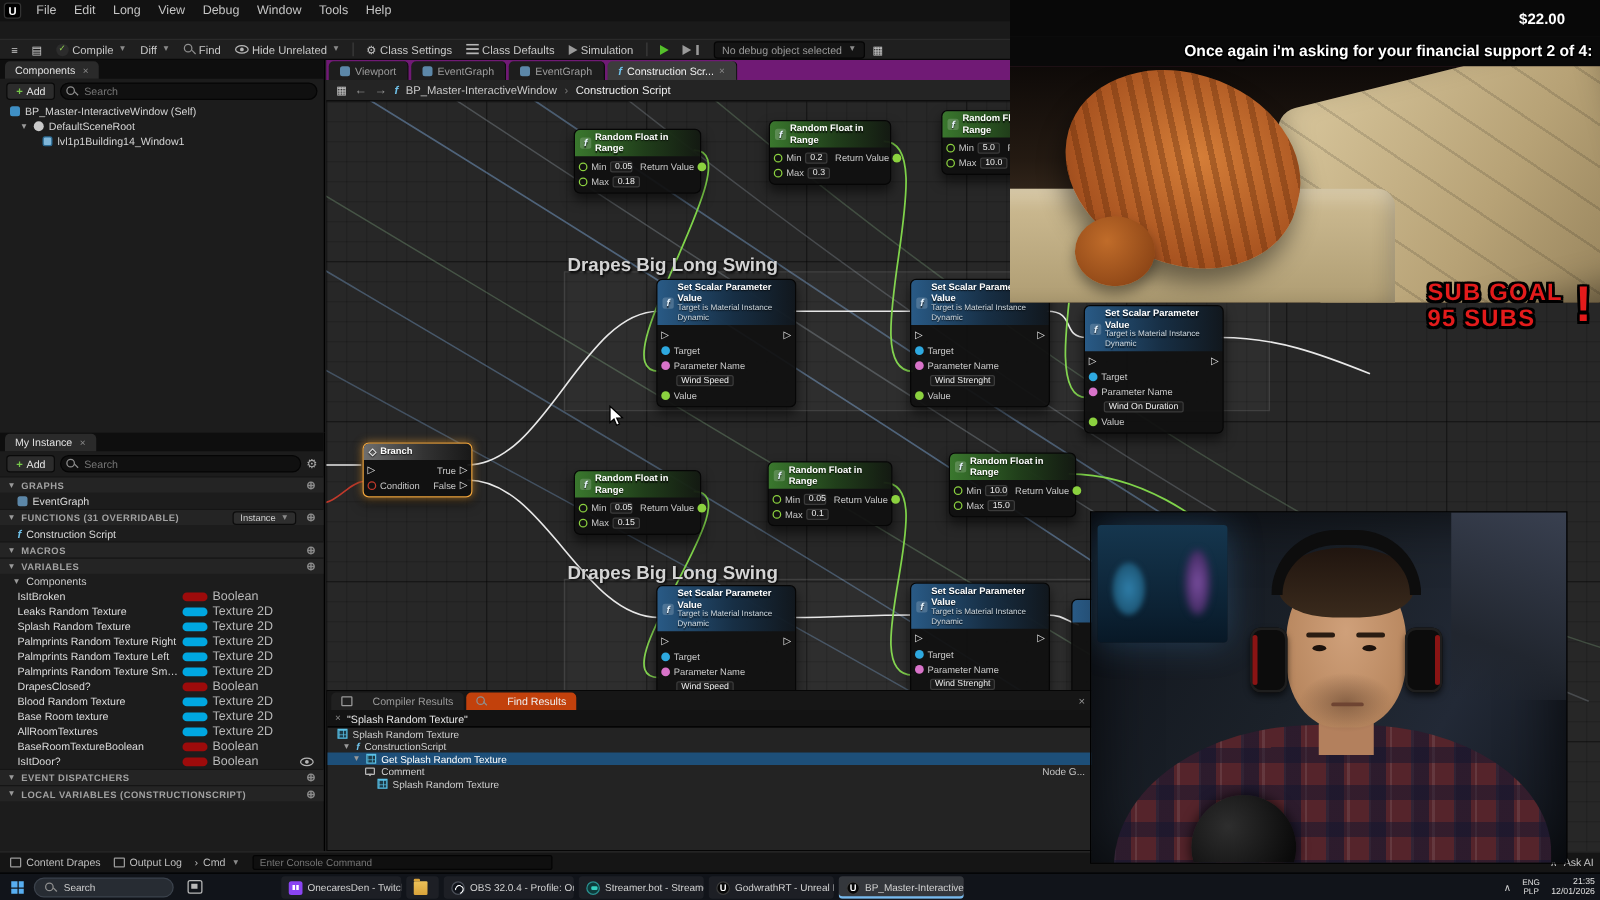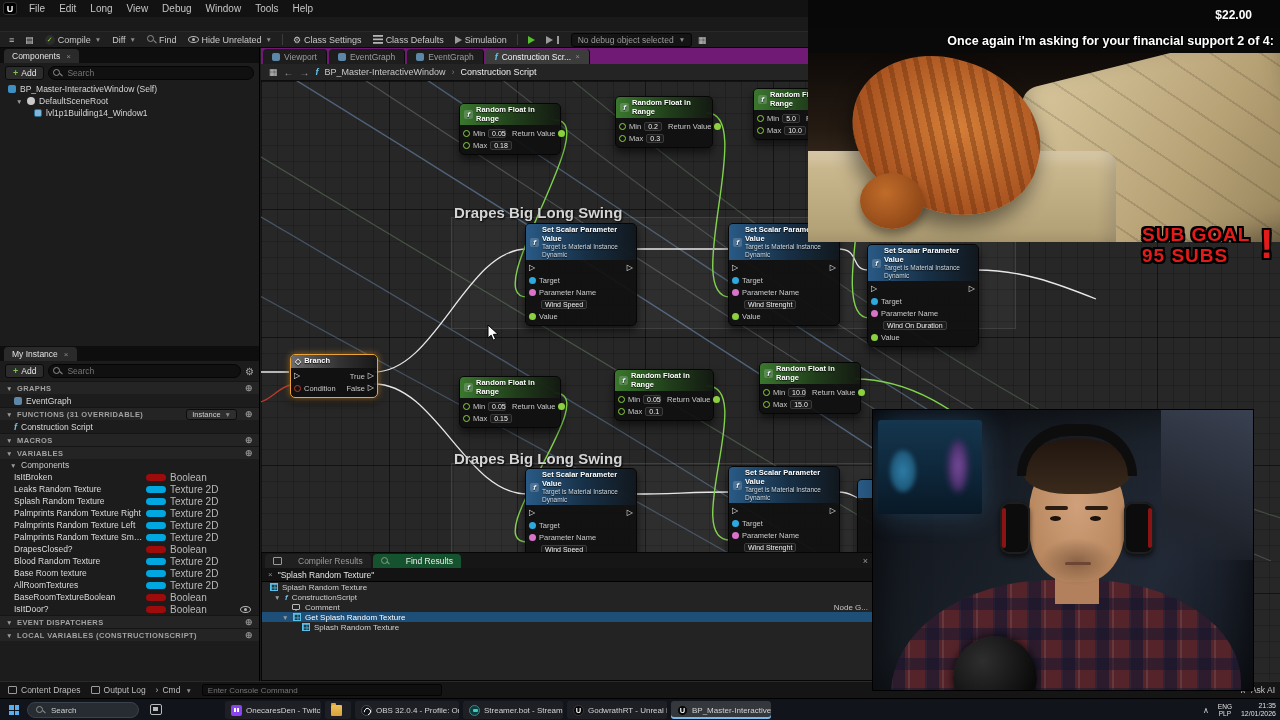--- a/index.html
+++ b/index.html
@@ -89,21 +89,21 @@
 .po-red{border:1.5px solid #c0392b}
 .pf-blue{background:#2ea9e0}
 .pf-pink{background:#d873c9}
 .exec{color:#e6e6e6;font-size:8px;line-height:8px;flex:none}
 .nval{background:#1b1b1b;border:1px solid #3b3b3b;border-radius:2px;padding:0 3px;height:9px;line-height:8px;color:#efefef;font-size:7px;min-width:18px;text-align:center;white-space:nowrap}
 
 
 #findpanel{position:absolute;left:261px;top:552px;width:614px;height:129px;background:#232323;border:1px solid #060606;z-index:5;font-size:8.5px}
 .fptabs{height:15px;background:#161616;display:flex;align-items:flex-end;padding-left:3px}
 .fptab{height:14px;display:flex;align-items:center;gap:16px;padding:0 8px;border-radius:4px 4px 0 0;color:#9a9a9a;background:#202020;margin-right:2px}
-.fptab.active{background:#14532d;color:#eee}
+.fptab.active{background:#c2410c;color:#eee}
 .fpx{margin-left:auto;margin-right:6px;color:#999;font-size:9px;align-self:center}
 .fpsearch{height:14px;background:#131313;border-bottom:1px solid #000;display:flex;align-items:center;gap:5px;padding:0 6px;color:#e4e4e4}
 .frow{display:flex;align-items:center;gap:4px;height:10px;color:#cfcfcf;padding-right:6px;font-size:8px}
 .frow.selrow{background:#1d4f79;color:#fff}
 .rlabel{margin-left:auto;color:#c5c5c5}
 .i-grid{width:8px;height:8px;flex:none;border:1px solid #59c1e8;background:linear-gradient(rgba(89,193,232,.8) 1px,transparent 1px),linear-gradient(90deg,rgba(89,193,232,.8) 1px,transparent 1px),#1d3a46;background-size:3.5px 3.5px}
 .i-fn{color:#6fc1e8;font-style:italic;font-weight:bold;font-size:8px;flex:none}
 .i-chat{position:relative;width:8px;height:6px;border:1px solid #b9b9b9;border-radius:1px;flex:none;margin-right:1px}
 .i-chat::after{content:"";position:absolute;left:1px;bottom:-3.5px;border:2px solid transparent;border-top-color:#b9b9b9}
 
@@ -796,29 +796,29 @@
     </div>
     <div class="frow" style="padding-left:8px">
       <span class="i-grid"></span>
       <span>Splash Random Texture</span>
     </div>
     <div class="frow" style="padding-left:12px">
       <span class="exp">▼</span>
       <span class="i-fn">f</span>
       <span>ConstructionScript</span>
     </div>
+    <div class="frow selrow" style="padding-left:20px">
+      <span class="exp">▼</span>
+      <span class="i-grid"></span>
+      <span>Get Splash Random Texture</span>
+    </div>
     <div class="frow" style="padding-left:30px">
       <span class="i-chat"></span>
       <span>Comment</span>
       <span class="rlabel">Node G...</span>
-    </div>
-    <div class="frow selrow" style="padding-left:20px">
-      <span class="exp">▼</span>
-      <span class="i-grid"></span>
-      <span>Get Splash Random Texture</span>
     </div>
     <div class="frow" style="padding-left:40px">
       <span class="i-grid"></span>
       <span>Splash Random Texture</span>
     </div>
   </div>
 
   <div id="statusbar">
     <div class="sbtn">
       <span class="sqico"></span>

